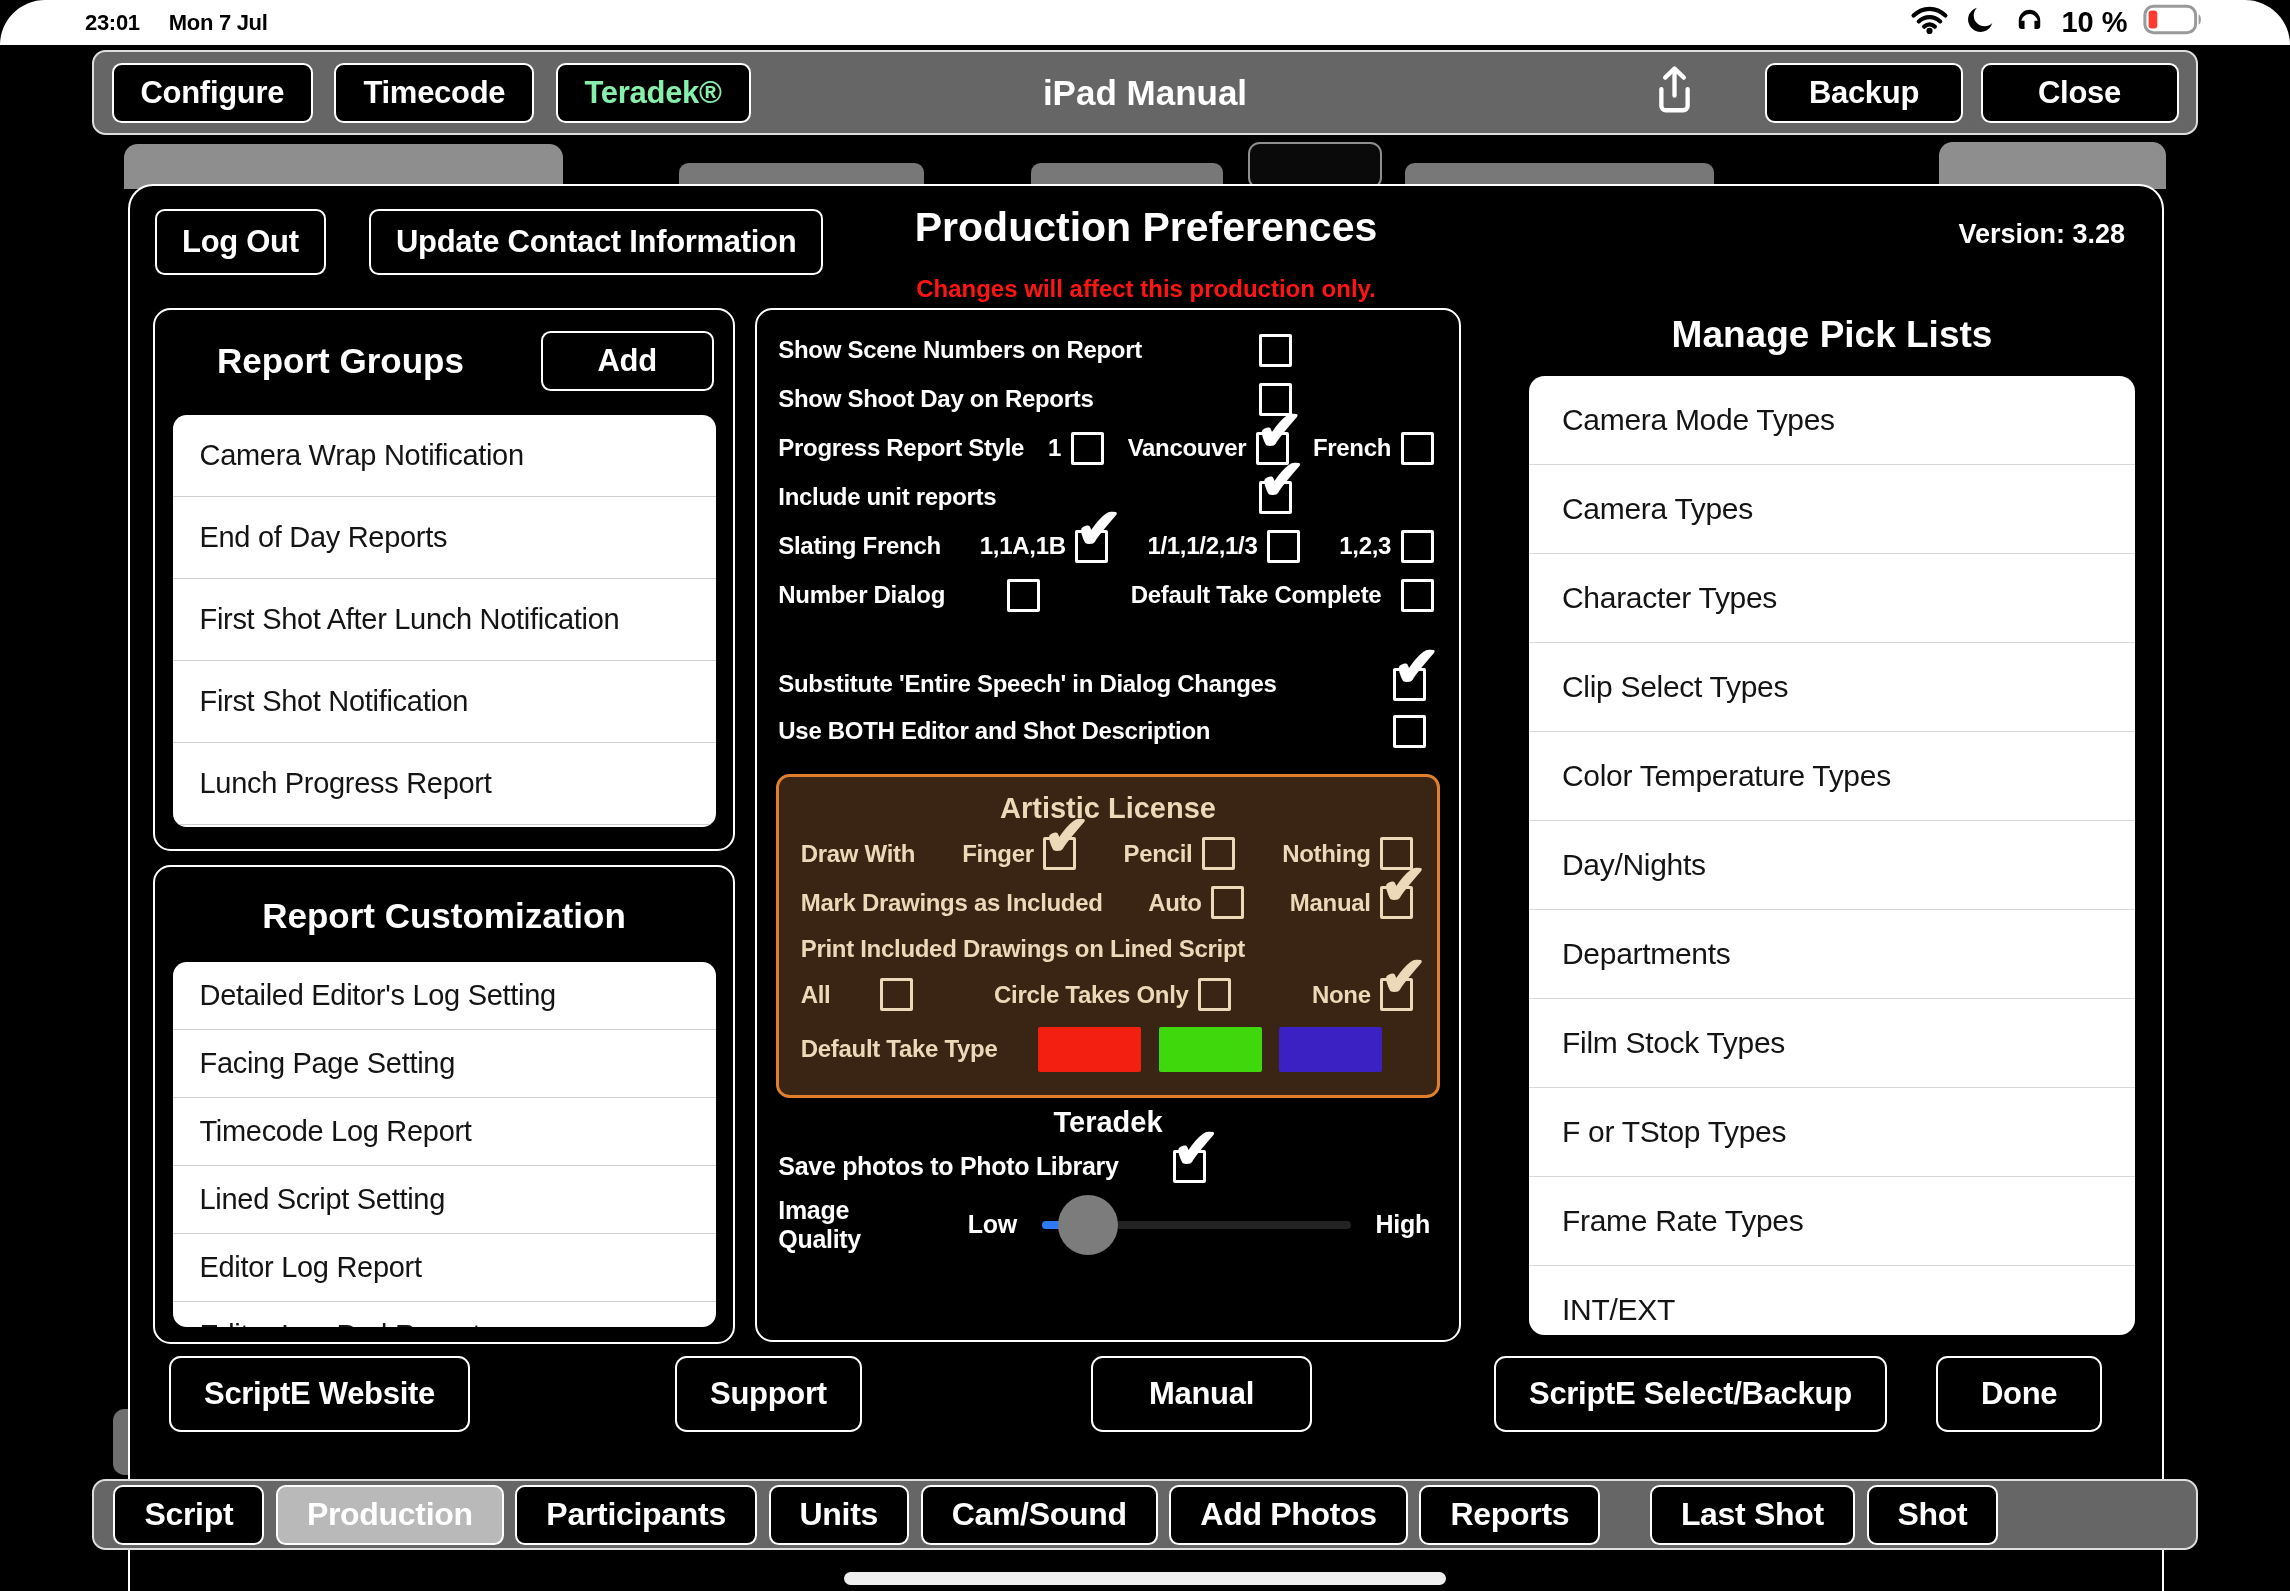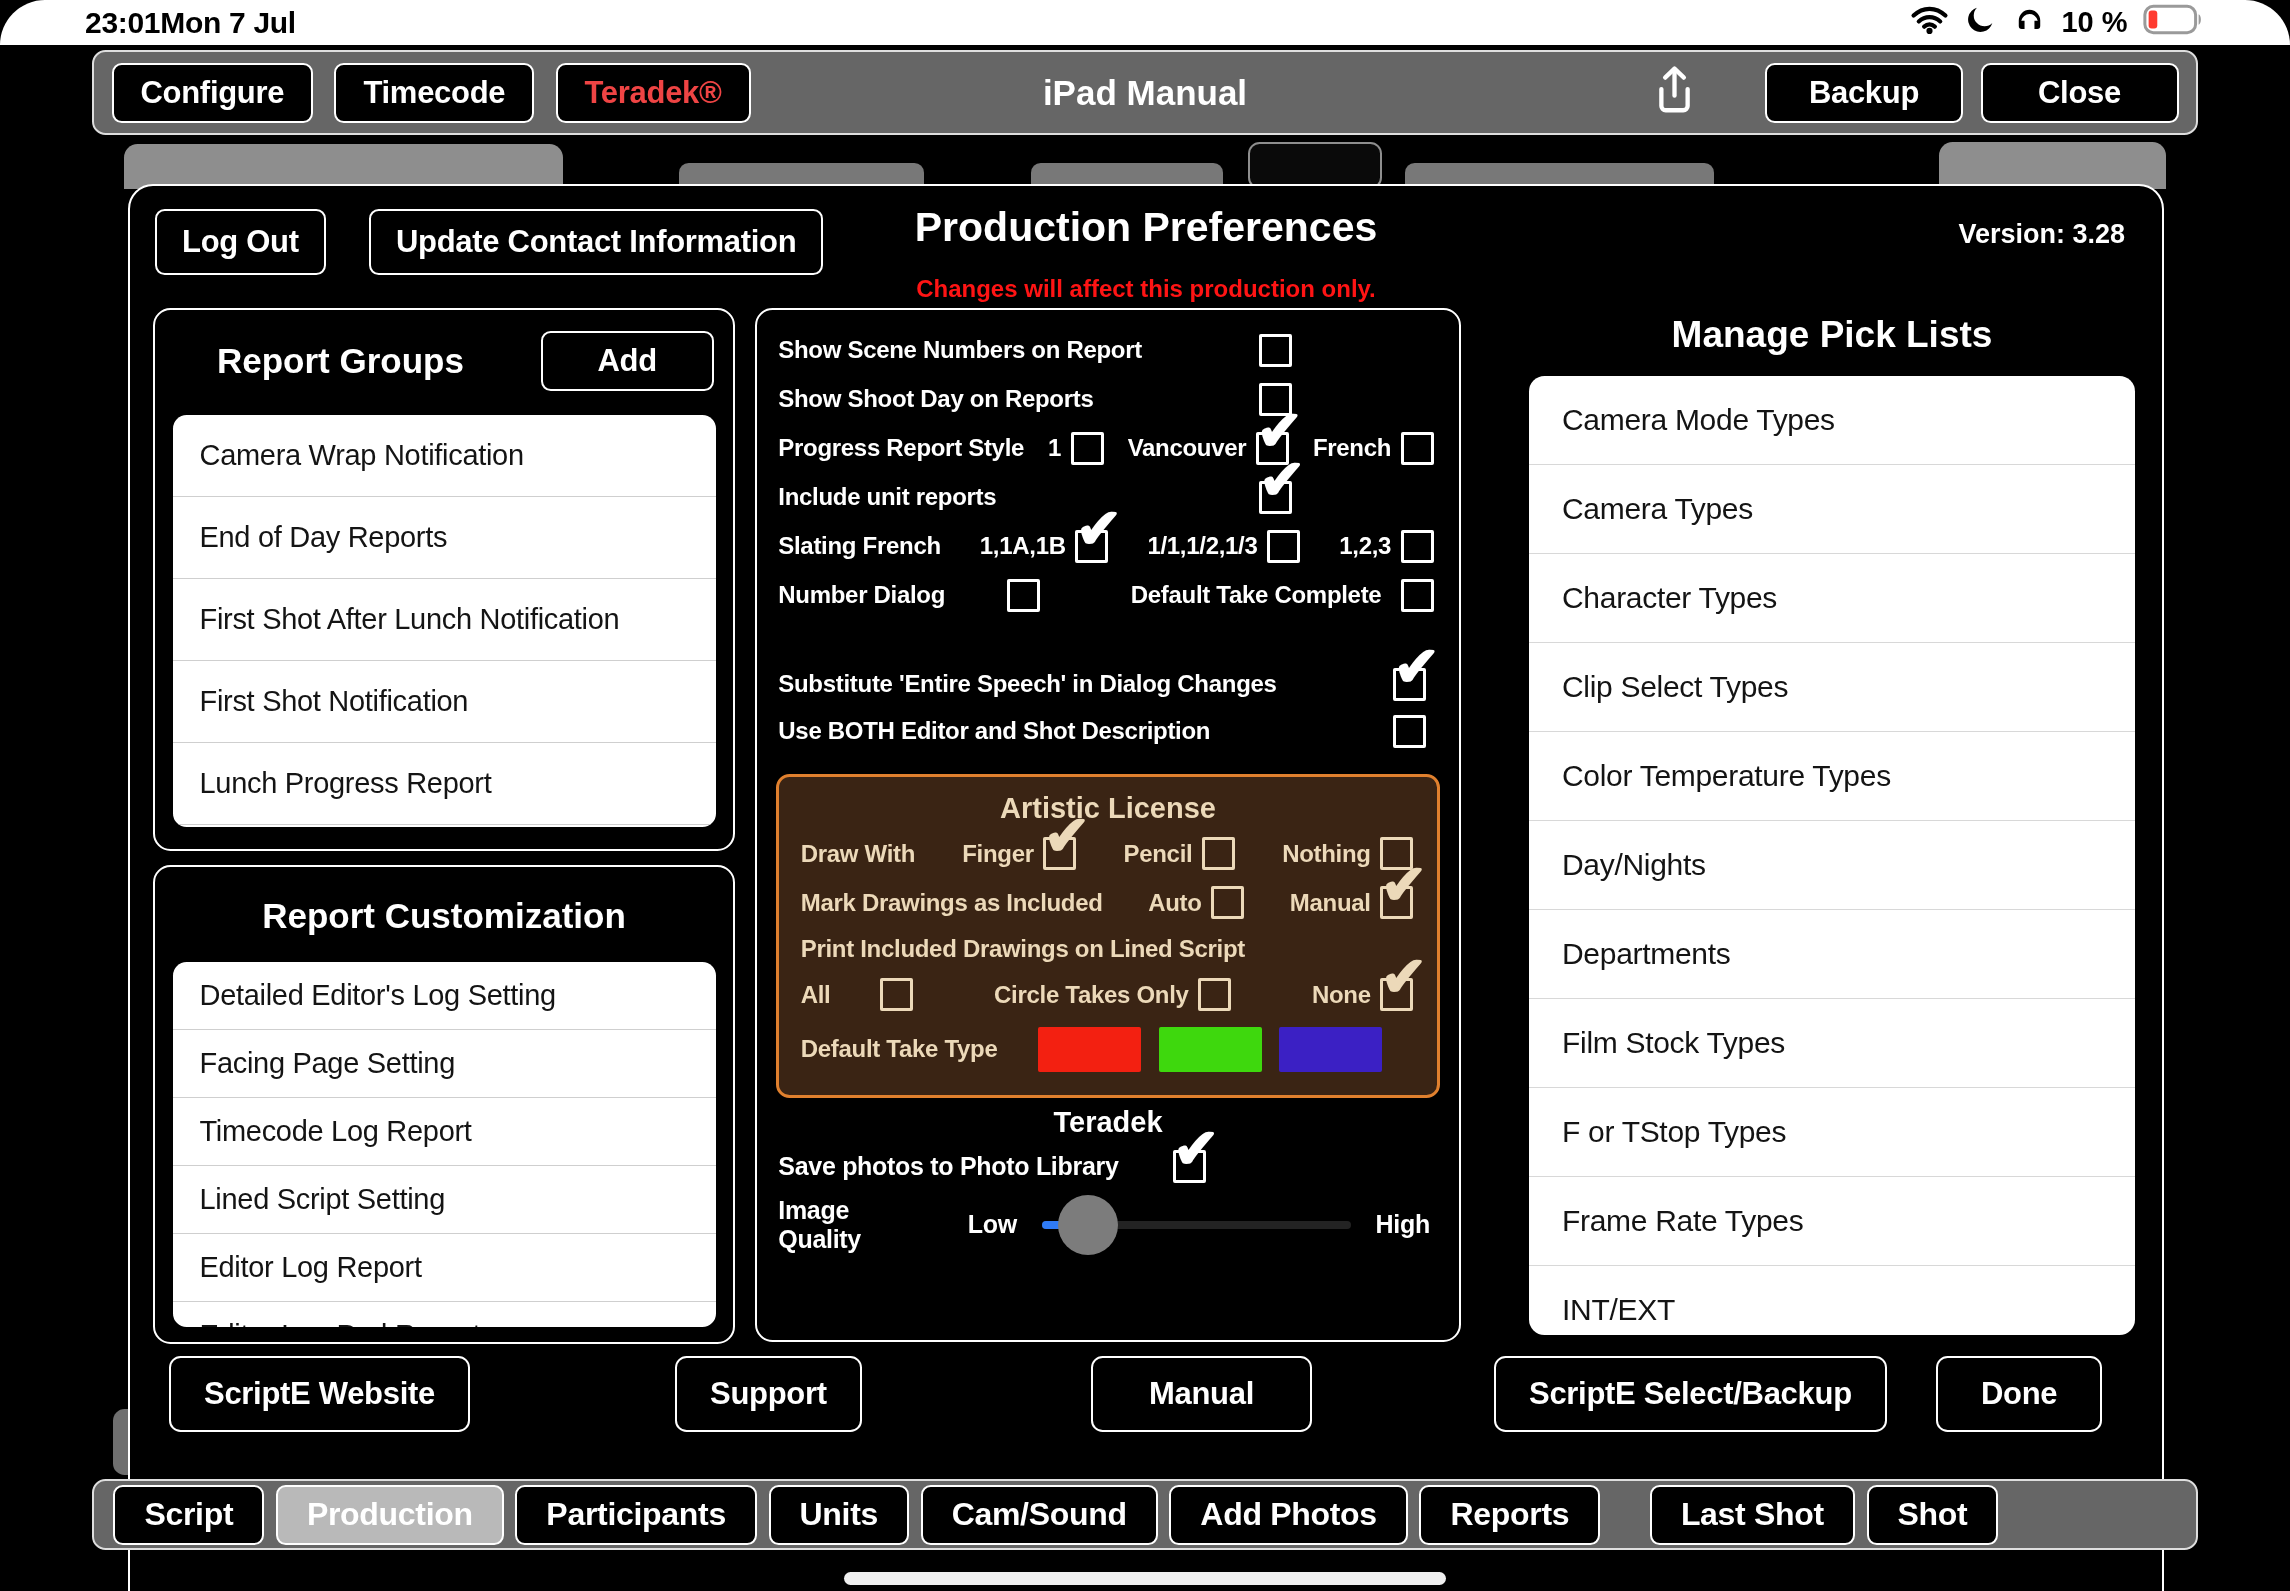--- a/index.html
+++ b/index.html
@@ -4,21 +4,21 @@
 <style>
   * { margin:0; padding:0; box-sizing:border-box; }
   html,body { background:#000; }
   body { font-family:"Liberation Sans", sans-serif; }
   .screen { position:relative; width:2290px; height:1591px; background:#000; overflow:hidden; }
 
   
   .statusbar { position:absolute; top:0; left:0; right:0; height:45px; background:#fff;
     border-top-left-radius:50px; border-top-right-radius:50px;
     display:flex; align-items:center; justify-content:space-between; padding:0 85px; z-index:3; }
-  .sb-left { display:flex; font-size:30px; font-weight:bold; color:#000; letter-spacing:-0.3px; }
+  .sb-left { display:flex; gap:29px; font-size:22px; font-weight:bold; color:#000; letter-spacing:-0.3px; }
   .sb-right { display:flex; align-items:center; gap:15.5px; font-size:29px; font-weight:bold; color:#000; }
 
   
   .topbar { position:absolute; left:92px; top:50px; width:2106px; height:85px; background:#666;
     border:2.9px solid #dedede; border-radius:13.6px; display:flex; align-items:center; padding:0 17.5px; z-index:4; }
   .btn { background:#000; color:#fff; border:2.9px solid #fff; border-radius:9.7px;
     display:flex; align-items:center; justify-content:center; font-weight:bold; letter-spacing:-0.3px; }
   .tb-btn { height:60px; padding:0 27px; font-size:31px; margin-right:21.3px; }
   .tb-title { position:absolute; left:50%; transform:translateX(-50%); color:#fff; font-size:35px; font-weight:bold; }
   .tb-right { margin-left:auto; display:flex; }
@@ -121,21 +121,21 @@
             <rect x="3" y="3.2" width="4.6" height="9.6" rx="1.6" fill="#ff3b30"></rect>
             <path d="M29.6 5.2c1.6.6 1.6 5 0 5.6z" fill="#9a9a9a"></path>
           </svg>
       </span>
     </div>
   </div>
 
   <div class="topbar">
     <div class="btn tb-btn">Configure</div>
     <div class="btn tb-btn">Timecode</div>
-    <div class="btn tb-btn" style="color: #ef4444;">Teradek®</div>
+    <div class="btn tb-btn" style="color: #86efac;">Teradek®</div>
     <div class="tb-title">iPad Manual</div>
     <div class="tb-right">
       <span class="share">
         <svg width="45" height="54" viewBox="0 0 24 28" fill="none" stroke="#fff" stroke-width="2.3" stroke-linecap="round" stroke-linejoin="round">
             <path d="M12 3v14"></path>
             <path d="M7 7.4 12 2.6l5 4.8"></path>
             <path d="M5 13.5v9a2.3 2.3 0 0 0 2.3 2.3h9.4A2.3 2.3 0 0 0 19 22.5v-9"></path>
           </svg>
       </span>
       <div class="btn tb-btn" style="width:198px; margin-right:17.5px;">Backup</div>

